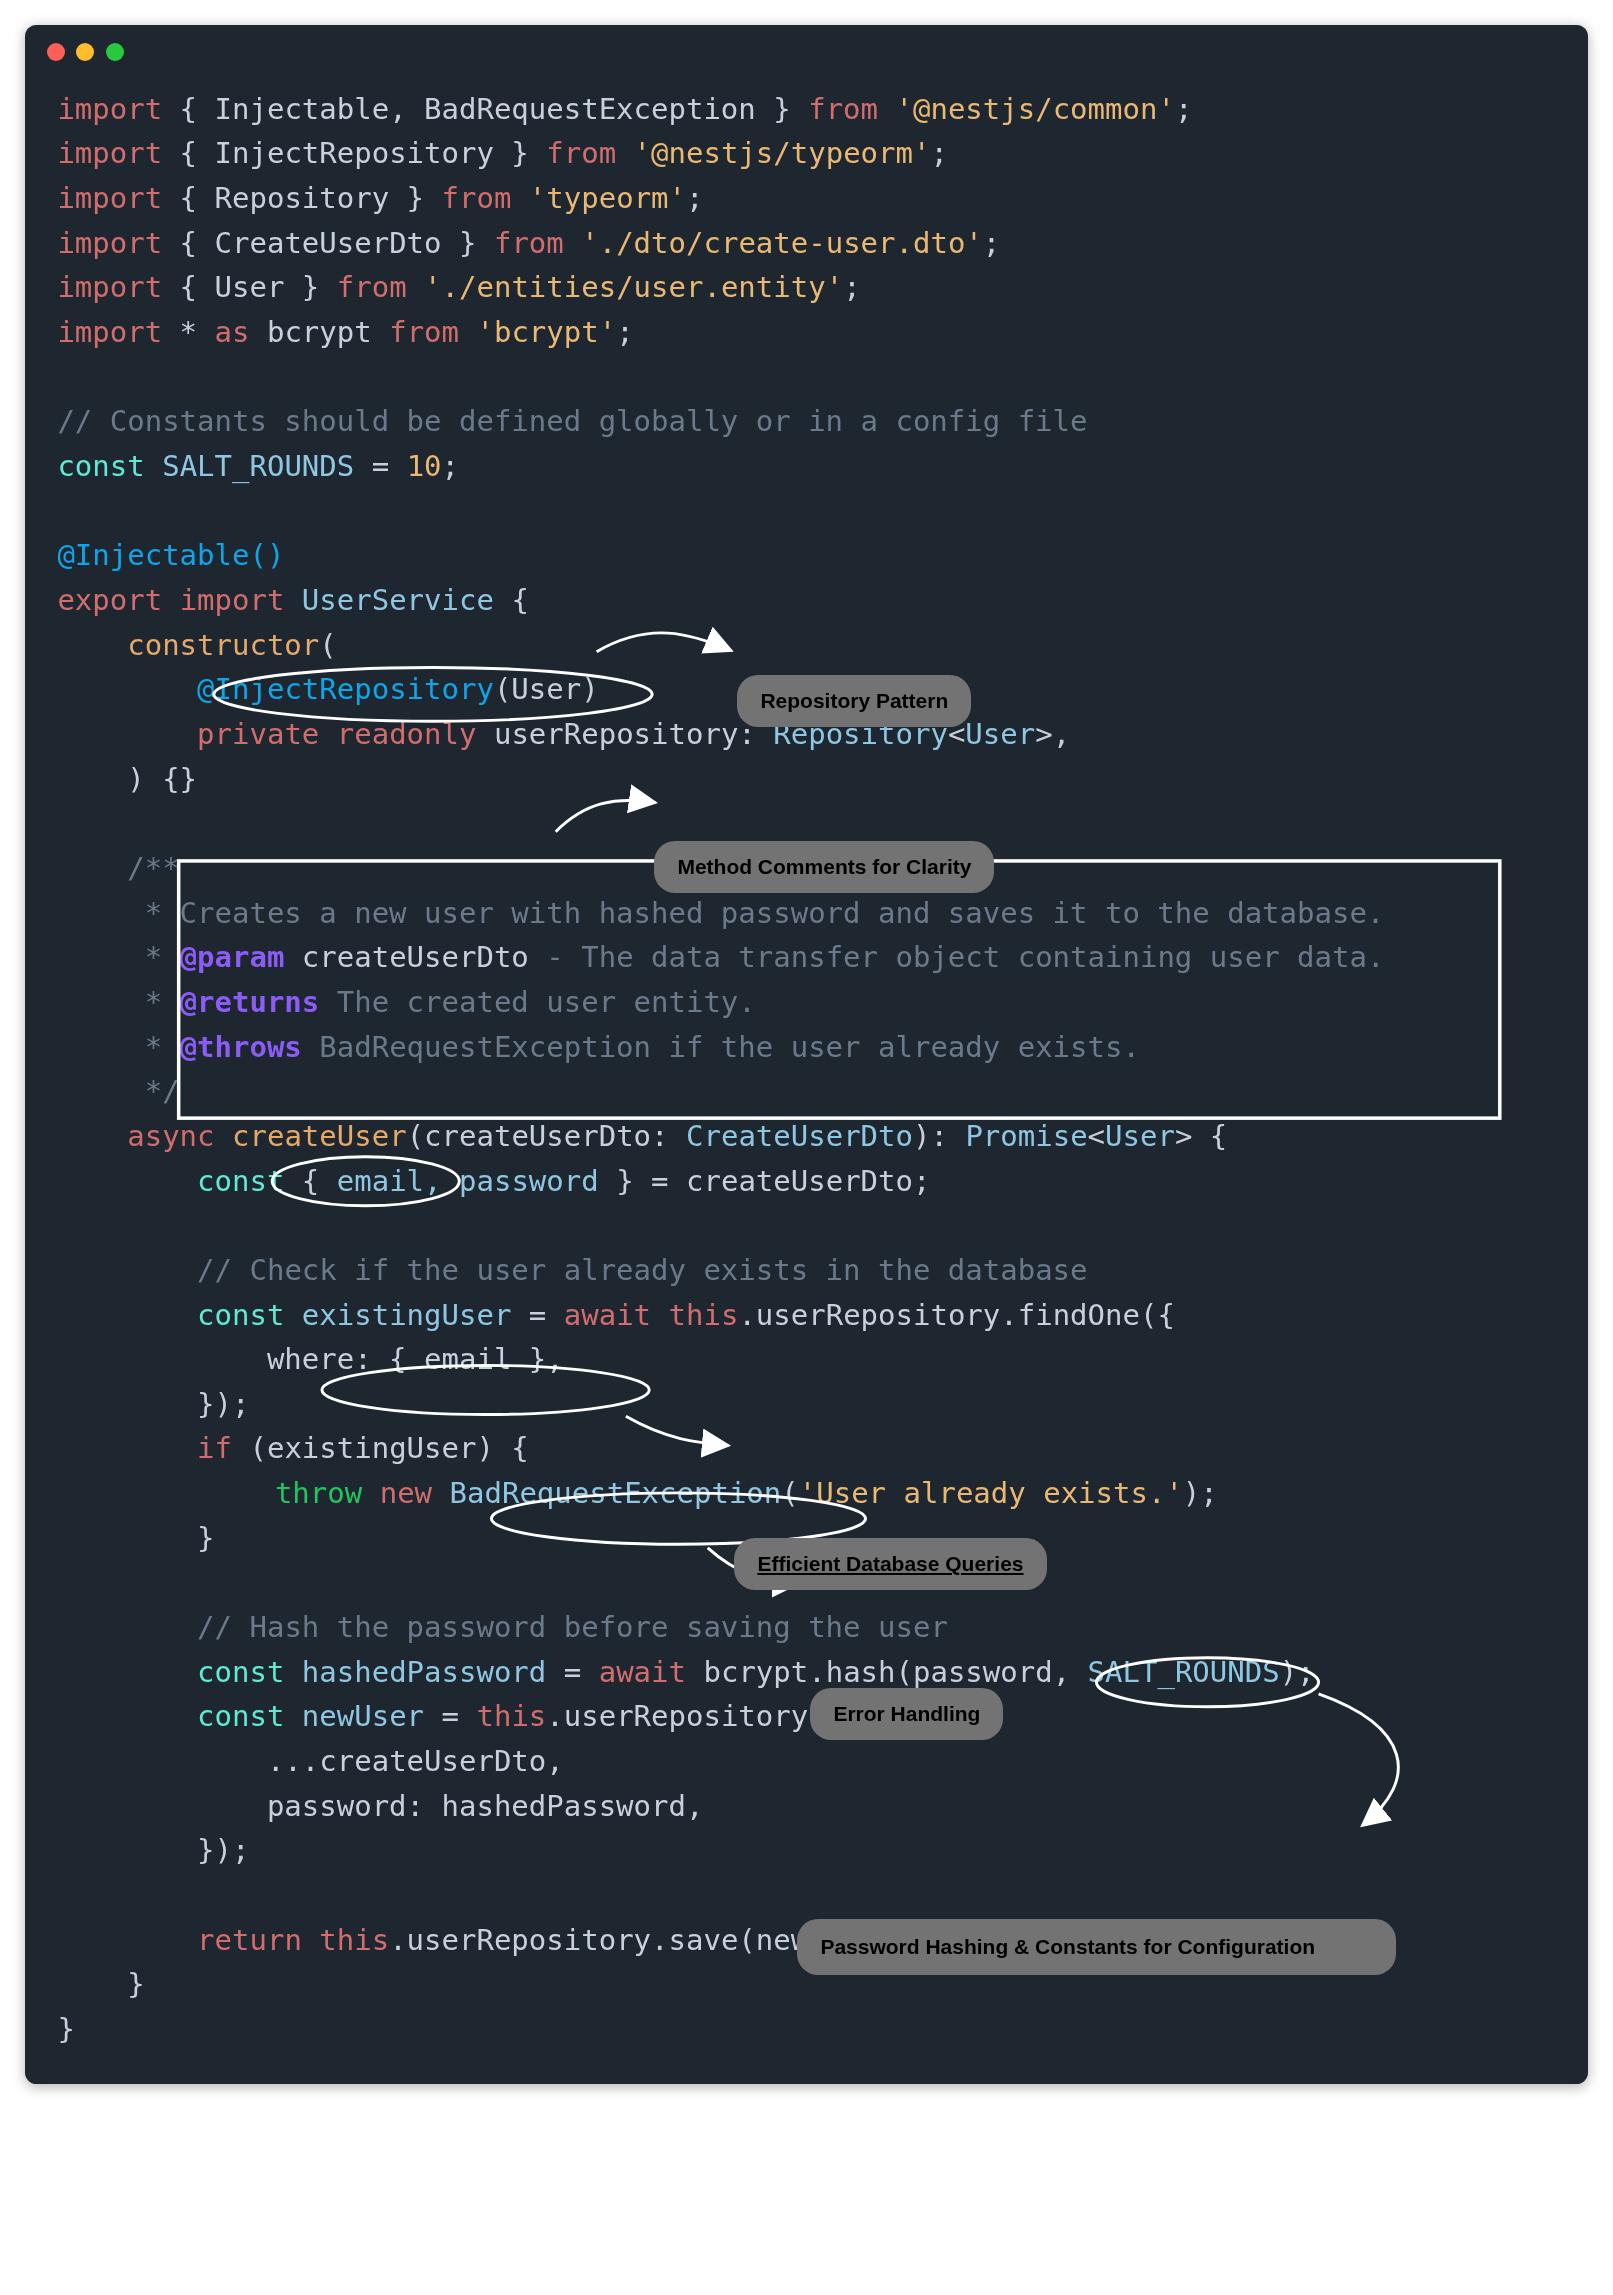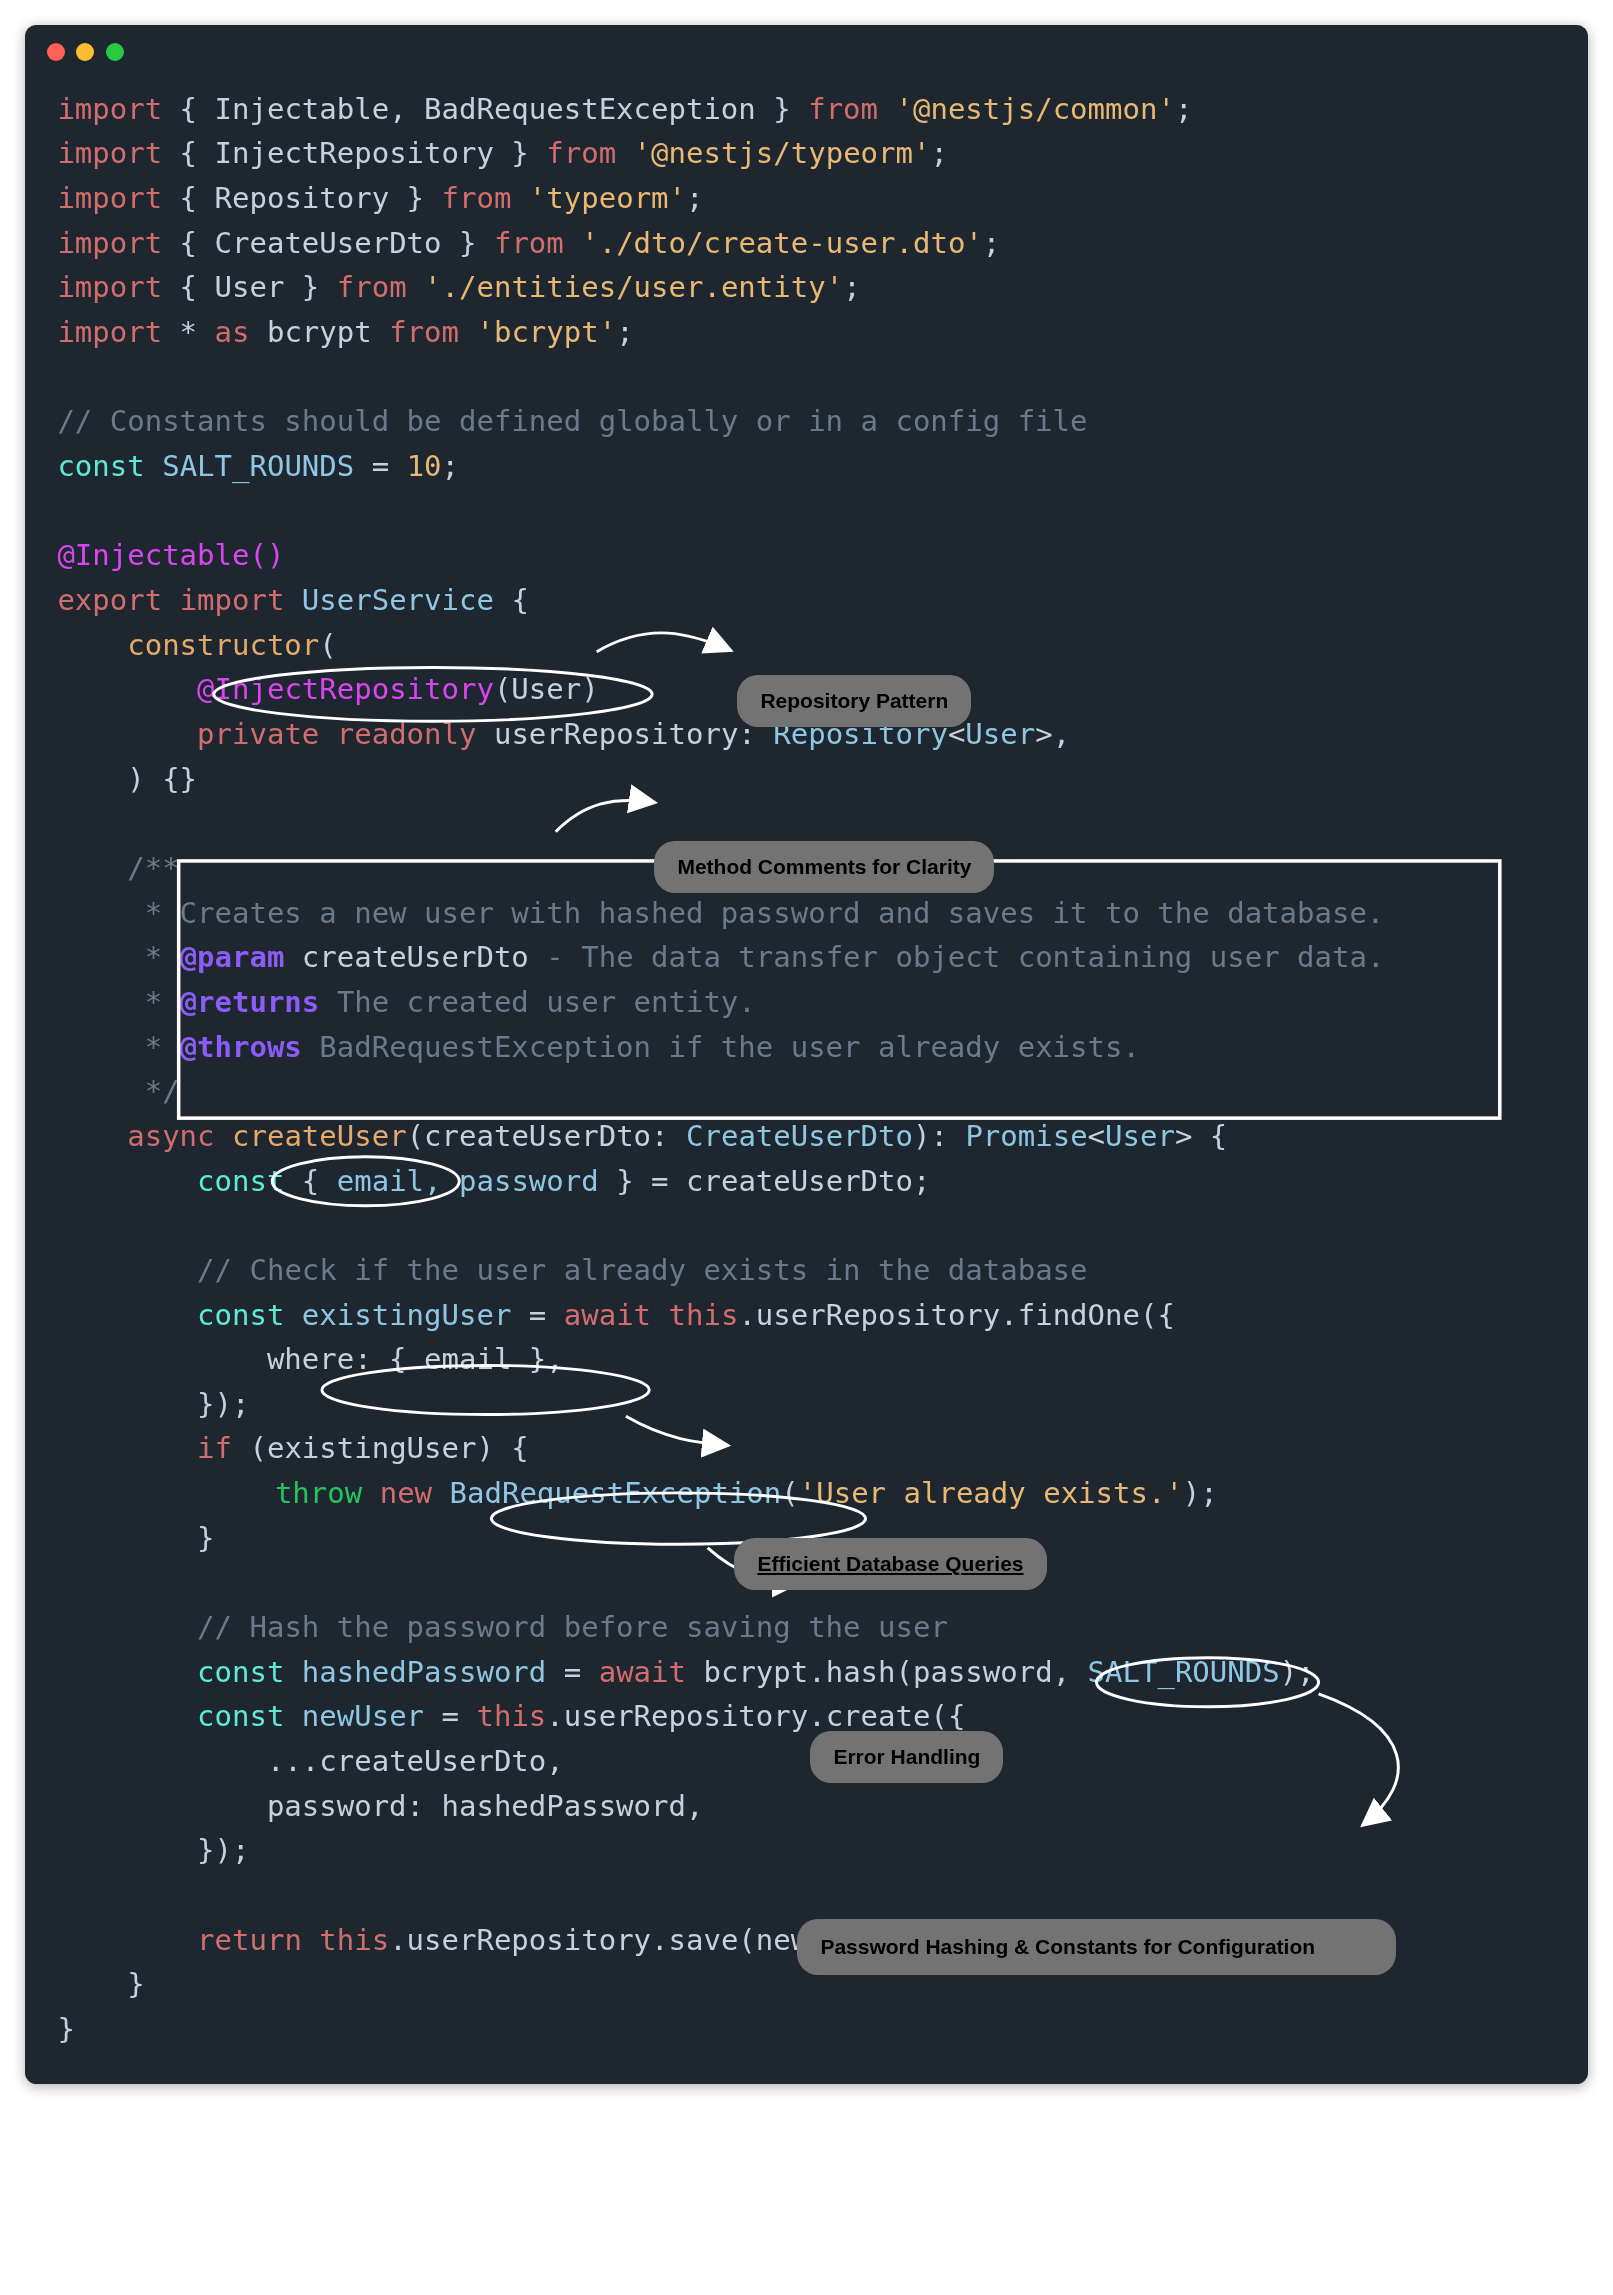--- a/index.html
+++ b/index.html
@@ -52,21 +52,21 @@
   .kw-new { color: #d16d6d; }
   .kw-return { color: #d16d6d; }
   .kw-this { color: #d16d6d; }
   .kw-as { color: #d16d6d; }
   .str { color: #e9b872; }
   .num { color: #e9b872; }
   .ident { color: #c7d0db; margin-top: 32px; }
   .type { color: #8fc7e3; }
   .var { color: #8fc7e3; }
   .fn-name { color: #e5a96a; }
-  .decorator { color: #d946ef; }
+  .decorator { color: #0ea5e9; }
   .comment { color: #6b7a8a; }
   .jsdoc-tag { color: #8b5cf6; font-weight: bold; }
 
   .callout {
     position: absolute;
     background: #737373;
     color: #000000;
     font-family: -apple-system, BlinkMacSystemFont, 'Segoe UI', Arial, sans-serif;
     font-weight: 700;
     font-size: 21px;
@@ -166,18 +166,18 @@
     <path d="M1060,2605 C1110,2650 1160,2665 1215,2665" fill="none" stroke="#fff" stroke-width="5" marker-end="url(#arrowhead)"></path>
 
     <ellipse cx="1915" cy="2835" rx="190" ry="42" fill="none" stroke="#fff" stroke-width="5"></ellipse>
 
     <path d="M2105,2855 C2260,2910 2280,3000 2180,3080" fill="none" stroke="#fff" stroke-width="5" marker-end="url(#arrowhead)"></path>
   </svg>
 
   <div class="callout" style="top:650px; left:712px;">Repository Pattern</div>
   <div class="callout" style="top:816px; left:629px;">Method Comments for Clarity</div>
   <div class="callout" style="top:1513px; left:709px;text-decoration:underline;">Efficient Database Queries</div>
-  <div class="callout" style="top:1706px; left:785px;">Error Handling</div>
+  <div class="callout" style="top:1663px; left:785px;">Error Handling</div>
   <div class="callout multi" style="top:1894px; left:772px; width:553px;">Password Hashing &amp;
 Constants for Configuration</div>
 
 </div>
 
 
 </body></html>

